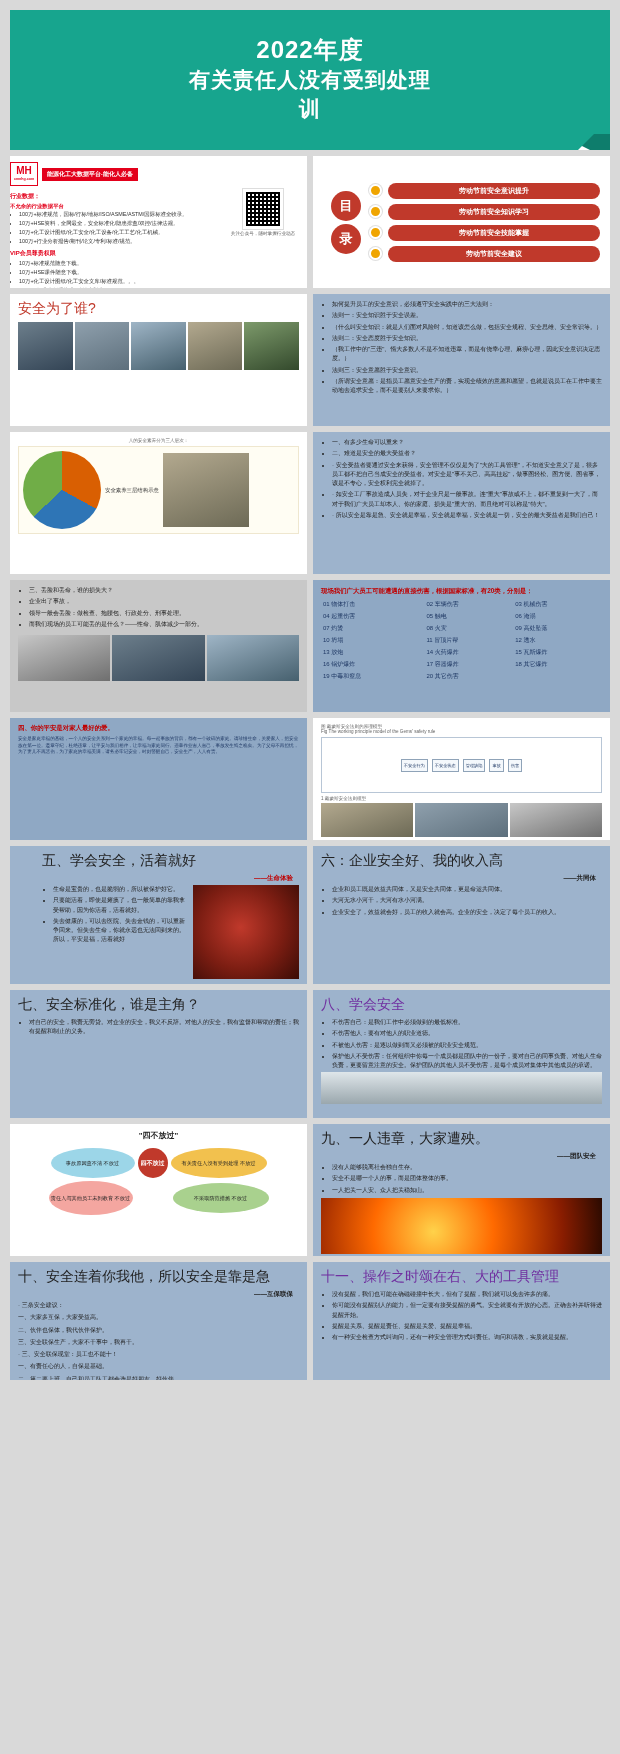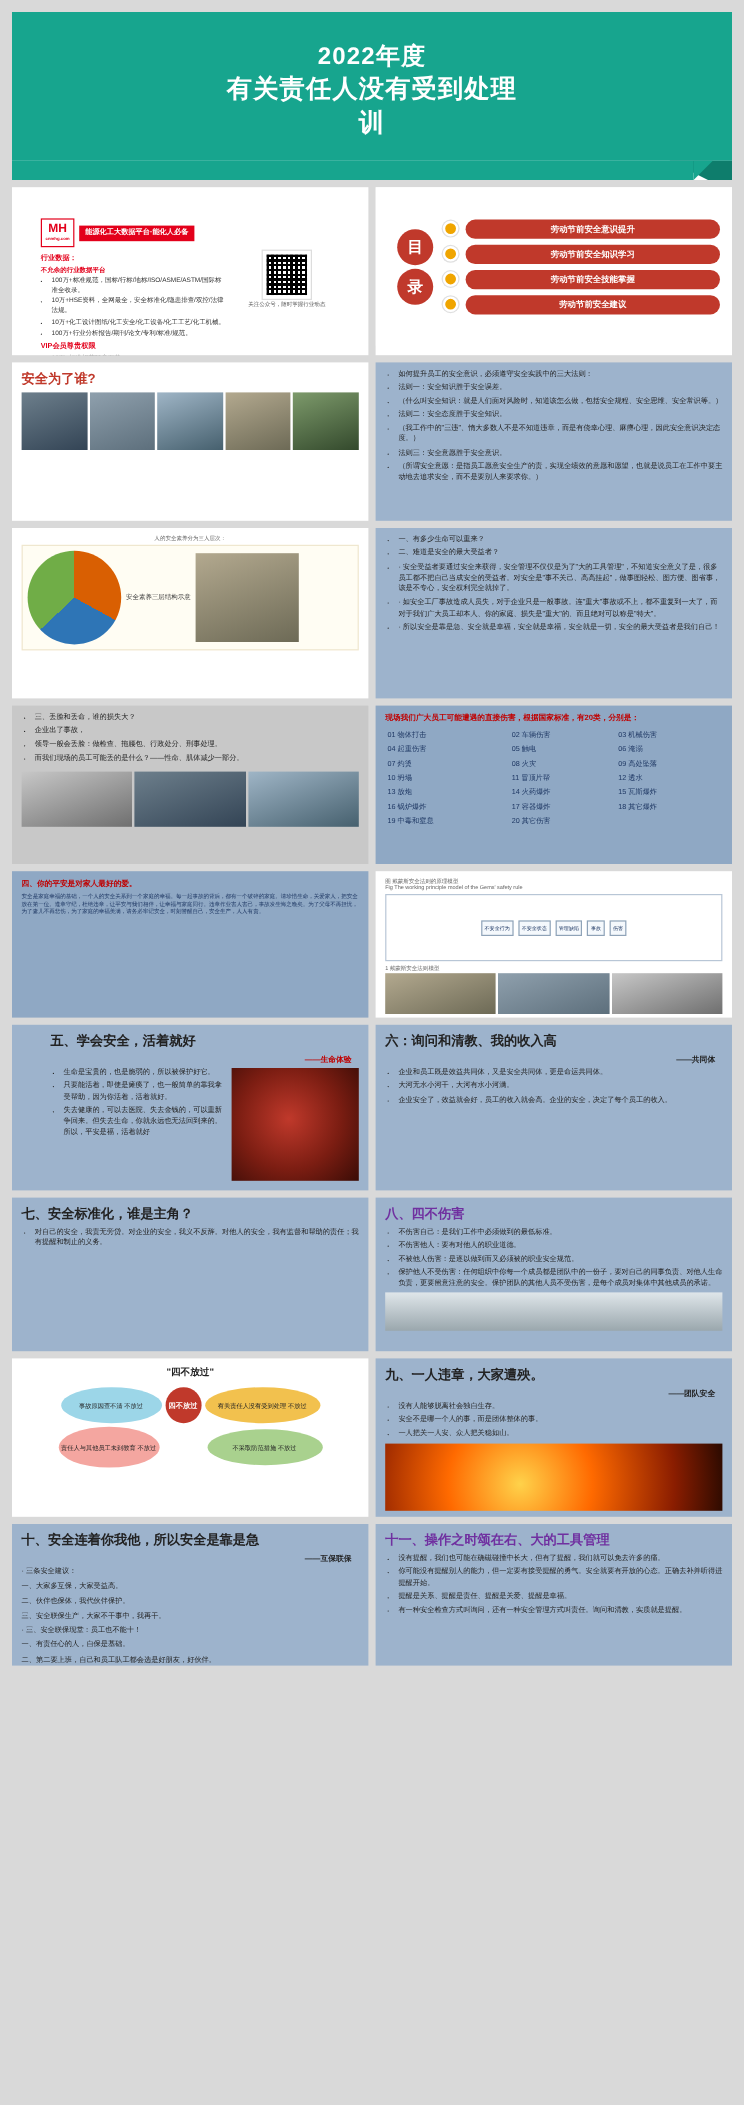--- a/index.html
+++ b/index.html
@@ -35,30 +35,30 @@
   .title-slide .notch:after{
     content:""; position:absolute; right:-16px; top:0;
     border-top:16px solid #17a58e;
     border-right:16px solid transparent;
   }
   .title-text{
     position:relative; z-index:3; text-align:center; color:#ffffff;
     padding-top:24px; font-size:22px; line-height:1.35; font-weight:bold;
     letter-spacing:1px;
   }
-  .title-text .t1{ font-size:20px; }
+  .title-text .t1{ font-size:24px; }
   .title-text .t2{ font-size:21px; }
 
   
   .row{ display:flex; gap:6px; margin-bottom:6px; }
   .slide{ background:#ffffff; position:relative; overflow:hidden; }
   .half{ width:299px; }
 
   
-  .ad{ padding:6px 24px; font-size:5.4px; line-height:1.5; color:#333; height:120px;margin-top:20px;}
+  .ad{ padding:6px 0; font-size:5.4px; line-height:1.5; color:#333; height:120px;}
   .ad .logo-row{ display:flex; align-items:center; gap:4px; margin-bottom:3px;}
   .ad .logo-box{ width:28px; height:24px; border:1px solid #e3001b; color:#e3001b;
      font-size:10px; font-weight:bold; text-align:center; line-height:13px; padding-top:1px;}
   .ad .logo-box small{ display:block; font-size:3.6px; letter-spacing:0; line-height:5px;}
   .ad .headline{ background:#e3001b; color:#fff; font-size:6px; padding:2px 5px; font-weight:bold;}
   .ad .sec-title{ color:#e3001b; font-weight:bold; font-size:6px; margin:3px 0 1px;}
   .ad .bold-red{ color:#e3001b; font-weight:bold;}
   .ad ul{ margin:0; padding-left:9px;}
   .ad li{ margin-bottom:1px;}
   .ad-flex{ display:flex; gap:6px;}
@@ -76,21 +76,21 @@
         font-size:13px; font-weight:bold; line-height:30px; margin:3px auto; }
   .agenda .items{ flex:1; }
   .agenda .item{ display:flex; align-items:center; margin:5px 0; }
   .agenda .dot{ width:13px; height:13px; border-radius:50%; background:#f0a500; margin-right:6px;
         border:2px solid #fff; box-shadow:0 0 0 1px #e0e0e0;}
   .agenda .bar{ flex:1; background:#c0392b; color:#fff; font-size:7px; font-weight:bold;
         text-align:center; padding:3px 0; border-radius:9px;}
 
   
   .s{ padding:6px 8px; }
-  .s h3{ margin:0 0 4px 0; font-size:11px; color:#c0392b; font-weight:bold; }
+  .s h3{ margin:0 0 4px 0; font-size:14px; color:#c0392b; font-weight:normal; }
   .s h3.purple{ color:#7030a0; }
   .s h3.dark{ color:#222; }
   .s ul{ margin:0; padding-left:11px; }
   .s li{ font-size:6px; line-height:1.55; margin-bottom:2px; }
   .s p{ margin:0 0 3px 0; font-size:6px; line-height:1.55;}
   .sub{ font-size:6.5px; text-align:right; color:#c0392b; font-weight:bold; margin:2px 6px 2px 0;}
 
   .bluebg{ background:#9db3cc; }
   .bluebg2{ background:#8fa8c4; }
   .greybg{ background:#c8c8c8; }
@@ -367,21 +367,21 @@
             <li>生命是宝贵的，也是脆弱的，所以被保护好它。</li>
             <li>只要能活着，即使是瘫痪了，也一般简单的靠我拿受帮助，因为你活着，活着就好。</li>
             <li>失去健康的，可以去医院、失去金钱的，可以重新争回来。但失去生命，你就永远也无法回到来的。所以，平安是福，活着就好</li>
           </ul>
           <div class="ph wound" style="width:106px;height:94px;"></div>
         </div>
       </div>
     </div>
     <div class="slide half bluebg">
       <div class="s" style="height:138px;">
-        <h3 class="dark">六：询问和清教、我的收入高</h3>
+        <h3 class="dark">六：企业安全好、我的收入高</h3>
         <div class="sub" style="color:#222;">——共同体</div>
         <ul>
           <li>企业和员工既是效益共同体，又是安全共同体，更是命运共同体。</li>
           <li>大河无水小河干，大河有水小河满。</li>
           <li>企业安全了，效益就会好，员工的收入就会高。企业的安全，决定了每个员工的收入。</li>
         </ul>
       </div>
     </div>
   </div>
 
@@ -389,21 +389,21 @@
     <div class="slide half bluebg">
       <div class="s" style="height:128px;">
         <h3 class="dark">七、安全标准化，谁是主角？</h3>
         <ul>
           <li>对自己的安全，我责无旁贷。对企业的安全，我义不反辞。对他人的安全，我有监督和帮助的责任；我有提醒和制止的义务。</li>
         </ul>
       </div>
     </div>
     <div class="slide half bluebg">
       <div class="s" style="height:128px;">
-        <h3 class="purple">八、四不伤害</h3>
+        <h3 class="purple">八、学会安全</h3>
         <ul>
           <li>不伤害自己：是我们工作中必须做到的最低标准。</li>
           <li>不伤害他人：要有对他人的职业道德。</li>
           <li>不被他人伤害：是逐以做到而又必须被的职业安全规范。</li>
           <li>保护他人不受伤害：任何组织中你每一个成员都是团队中的一份子，要对自己的同事负责、对他人生命负责，更要留意注意的安全。保护团队的其他人员不受伤害，是每个成员对集体中其他成员的承诺。</li>
         </ul>
         <div class="ph snow" style="height:32px;margin-top:2px;"></div>
       </div>
     </div>
   </div>

